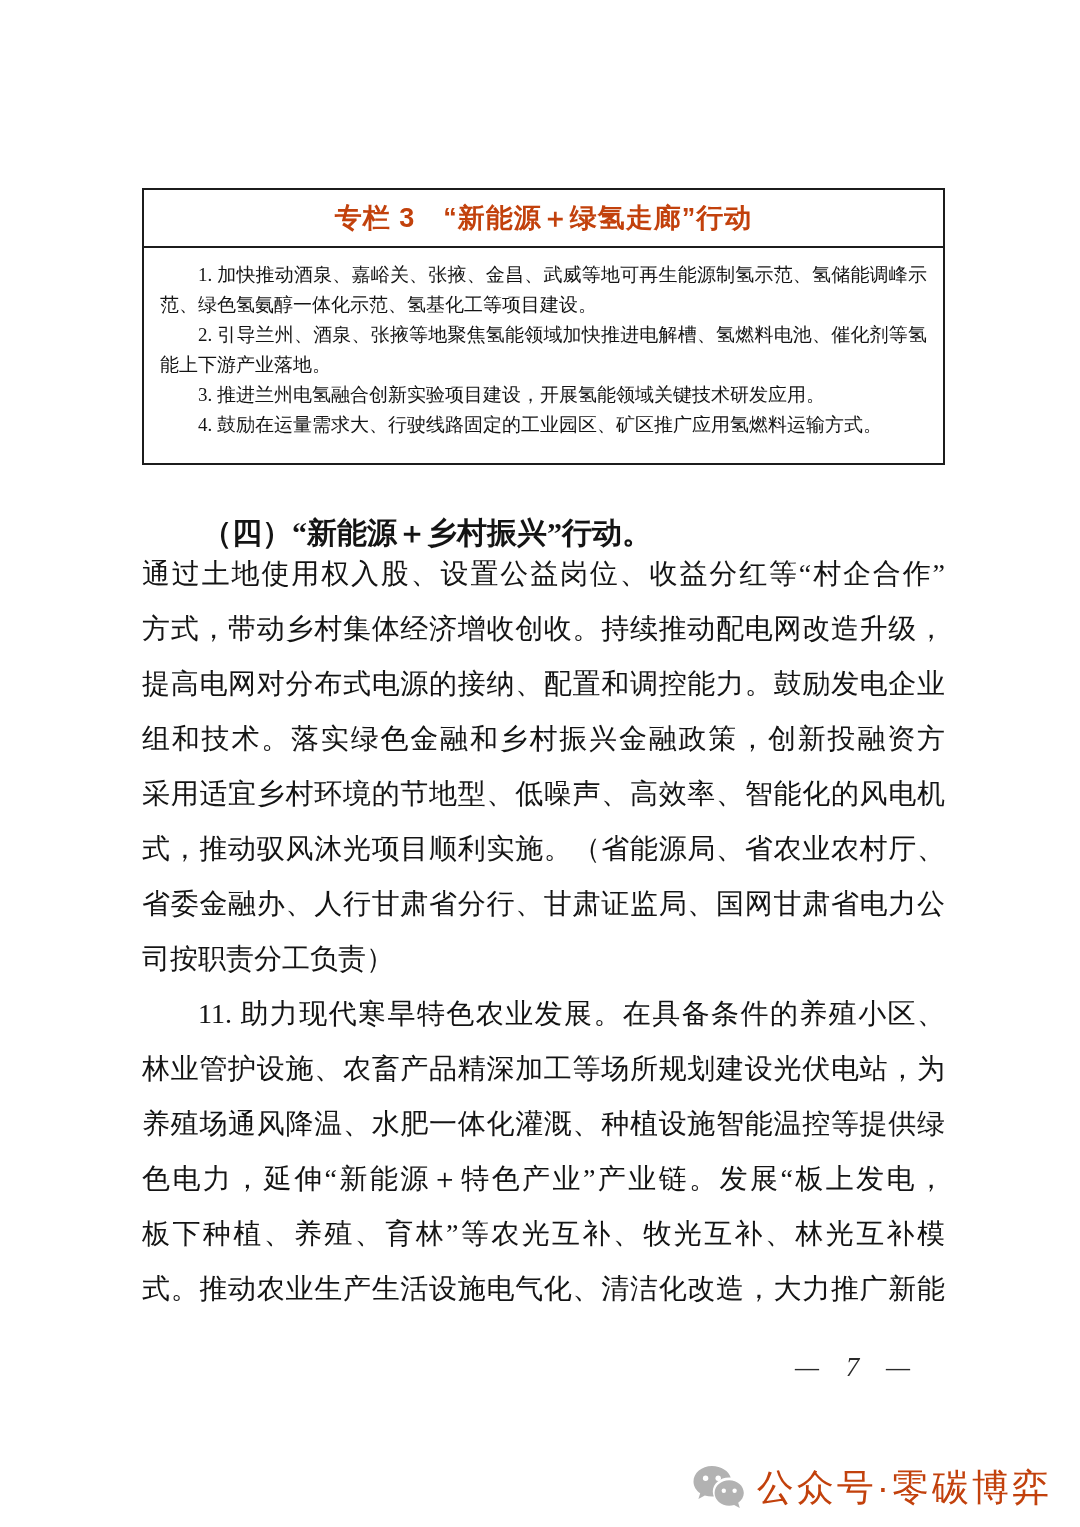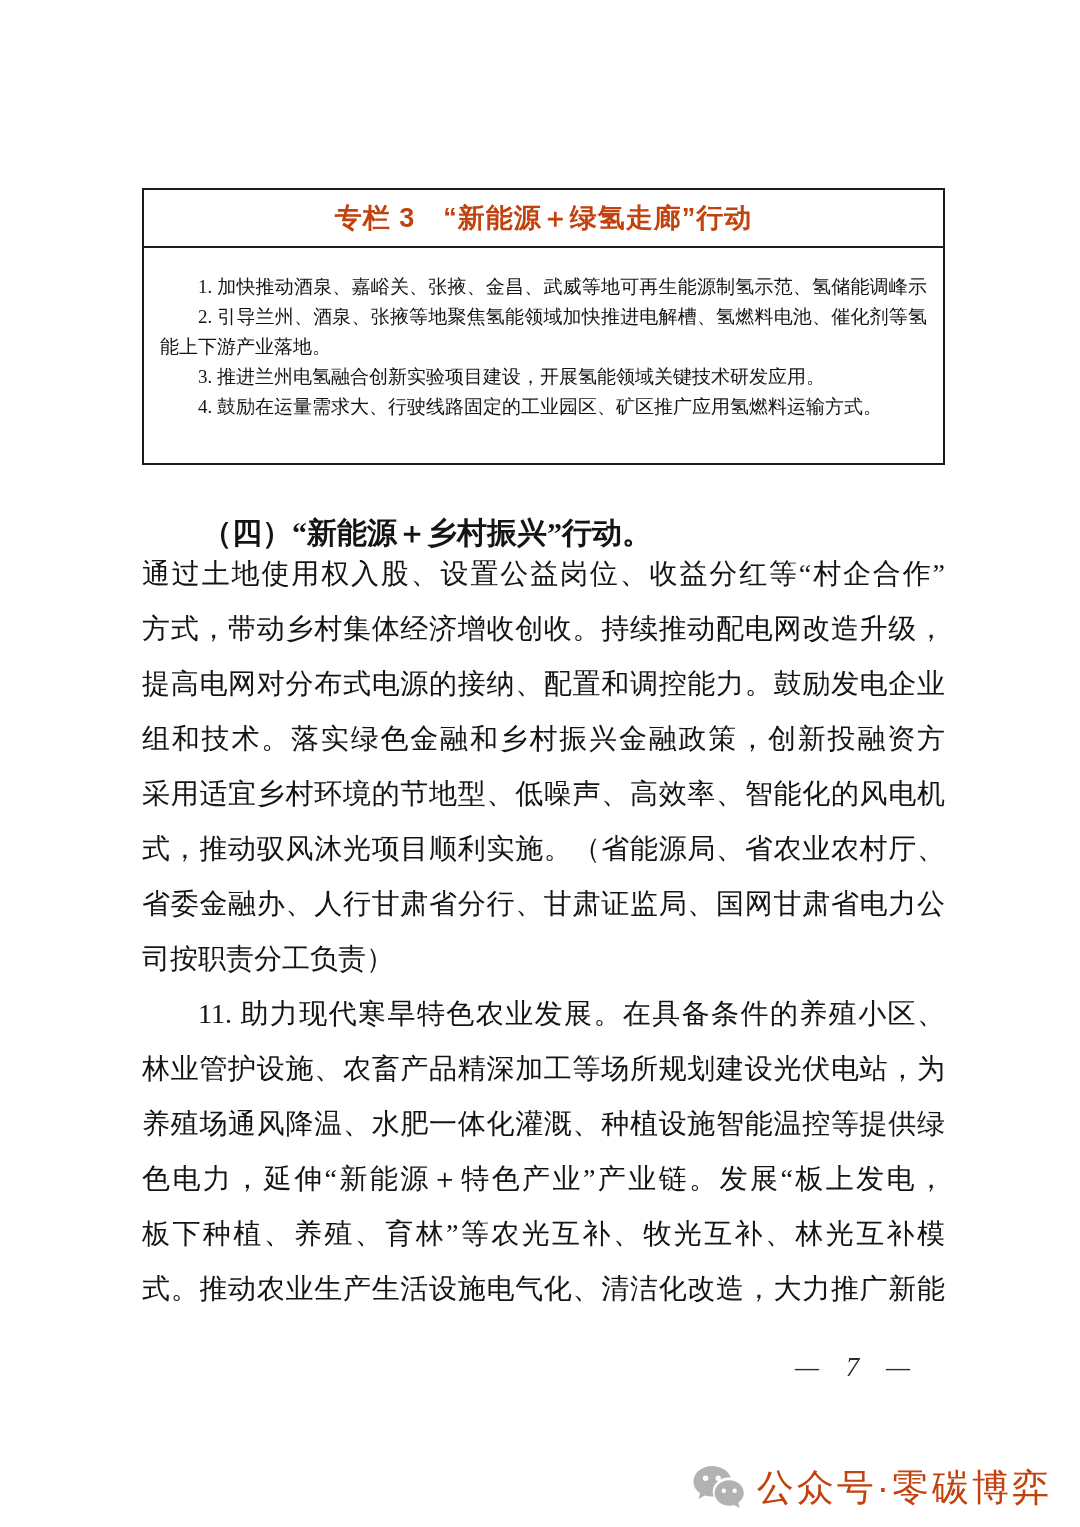--- a/index.html
+++ b/index.html
@@ -13,21 +13,21 @@
   .box {
     position:absolute; left:142px; top:188px; width:803px; height:277px;
     border:2.5px solid #1c1c1c; box-sizing:border-box; background:#fff;
   }
   .box-title {
     height:56px; line-height:56px; text-align:center;
     font-family:"Liberation Sans","DejaVu Sans",sans-serif;
     font-weight:bold; font-size:27px; letter-spacing:1px;
     border-bottom:2px solid #1c1c1c; color:#c2410c;
   }
-  .box-body { padding:24px 16px 0 16px; }
+  .box-body { padding:12px 16px 0 16px; }
   .bline {
     font-size:19px; line-height:30px; color:#141414;
     text-align:justify; text-align-last:justify;
   }
   .bline.indent { text-indent:2em; }
   .bline.end { text-align-last:left; }
 
   
   .heading {
     position:absolute; left:142px; top:510px; width:803px; margin:0;
@@ -64,20 +64,21 @@
 </style>
 </head>
 <body>
 
 <div class="page">
 
   <section class="box">
     <div class="box-title">专栏 3　“新能源＋绿氢走廊”行动</div>
     <div class="box-body">
       <div class="bline indent">1. 加快推动酒泉、嘉峪关、张掖、金昌、武威等地可再生能源制氢示范、氢储能调峰示</div>
+      <div class="bline end">范、绿色氢氨醇一体化示范、氢基化工等项目建设。</div>
       <div class="bline indent">2. 引导兰州、酒泉、张掖等地聚焦氢能领域加快推进电解槽、氢燃料电池、催化剂等氢</div>
       <div class="bline end">能上下游产业落地。</div>
       <div class="bline indent end">3. 推进兰州电氢融合创新实验项目建设，开展氢能领域关键技术研发应用。</div>
       <div class="bline indent end">4. 鼓励在运量需求大、行驶线路固定的工业园区、矿区推广应用氢燃料运输方式。</div>
     </div>
   </section>
 
   <h2 class="heading">（四）“新能源＋乡村振兴”行动。</h2>
 
   <div class="bodytext">

